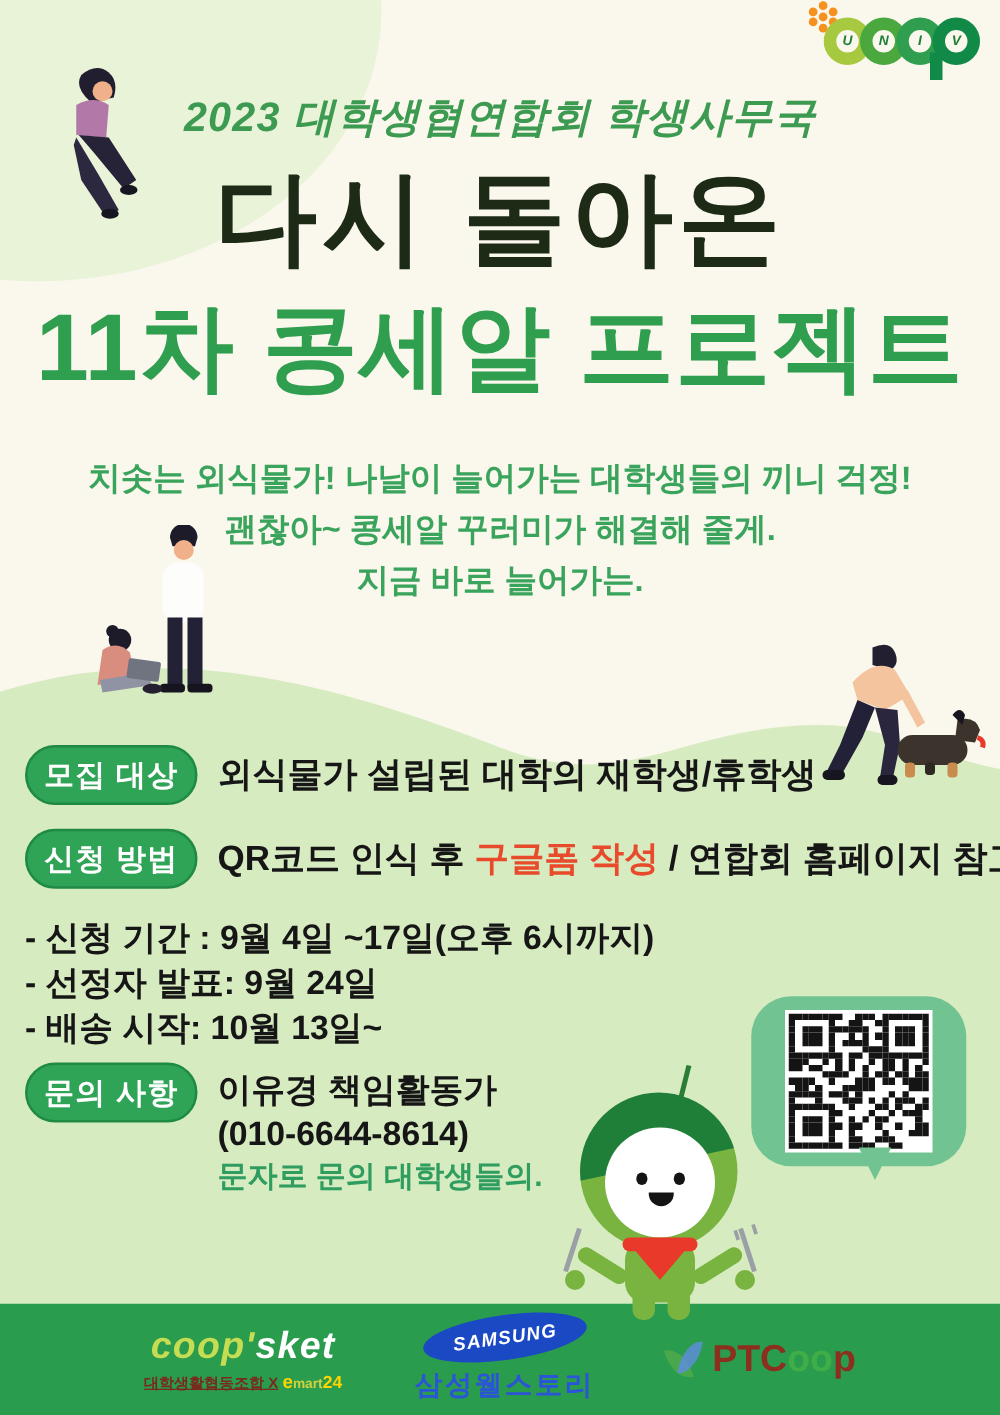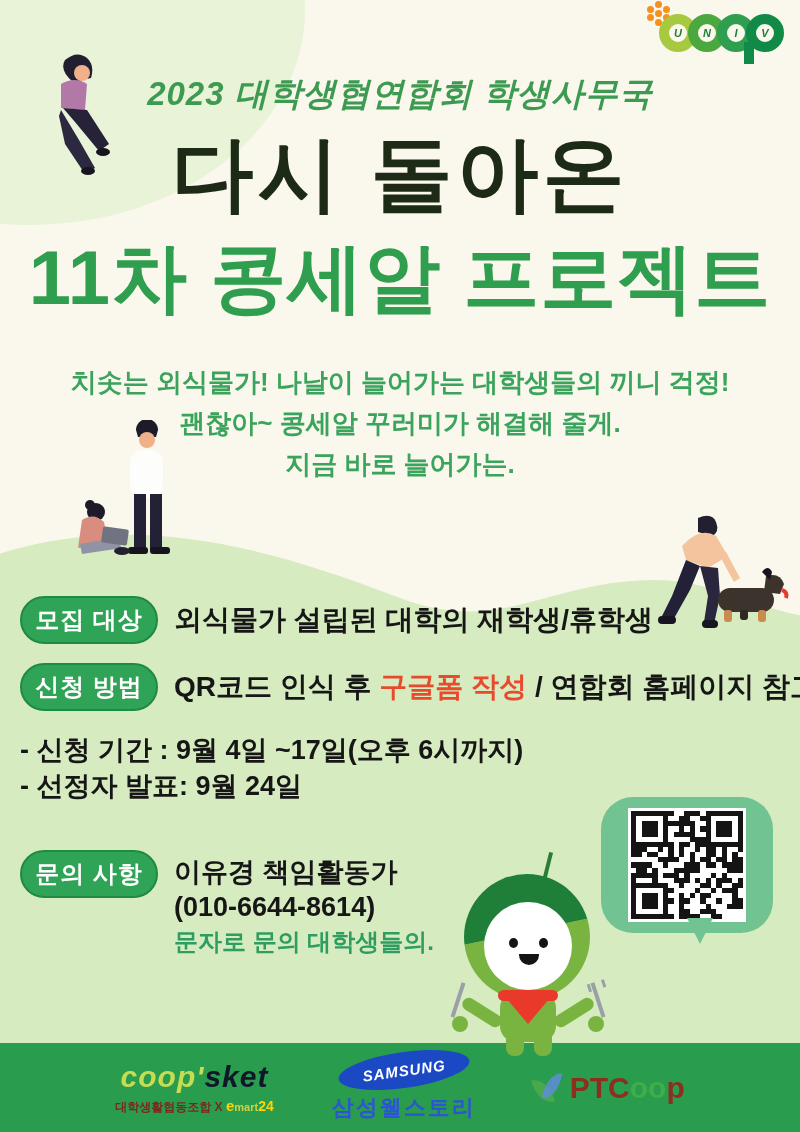--- a/index.html
+++ b/index.html
@@ -83,23 +83,23 @@
   .m-utensil.r::after{content:"";position:absolute;top:0;left:-4px;width:12px;height:8px;
     border-left:3px solid #9aa0a6;border-right:3px solid #9aa0a6;}
   .m-leg{position:absolute;width:18px;height:28px;border-radius:8px;background:#7ab440;top:198px;}
   .m-leg.l{left:56px;} .m-leg.r{left:84px;}
 
   
   .footer{position:absolute;left:0;right:0;top:1043px;height:89px;background:#2a9c4e;z-index:2;
     display:flex;align-items:center;justify-content:center;gap:58px;}
   .coopsket{text-align:center;}
   .coopsket .main{font-size:30px;font-weight:800;font-style:italic;letter-spacing:1px;}
-  .coopsket .c1{color:#c6dc52;} .coopsket .c2{color:#0f172a;}
+  .coopsket .c1{color:#c6dc52;} .coopsket .c2{color:#ffffff;}
   .coopsket .sub{margin-top:3px;font-size:12px;font-weight:700;}
-  .coopsket .sub-left{color:#7a2a1d;}
+  .coopsket .sub-left{color:#7a2a1d;text-decoration:underline;}
   .coopsket .sub-e{color:#ffd400;font-weight:800;font-size:15px;}
   .coopsket .sub-mart{color:#cfd23f;font-size:11px;}
   .coopsket .sub-24{color:#ffd400;font-weight:800;font-size:14px;}
   .samsung{text-align:center;}
   .s-ell{width:132px;height:36px;background:#1b49c4;border-radius:50%;transform:rotate(-8deg);
     display:flex;align-items:center;justify-content:center;margin:0 auto;}
   .s-ell span{color:#fff;font-style:italic;font-weight:800;font-size:15px;letter-spacing:1px;}
   .s-name{color:#2b55d6;font-weight:800;font-size:22px;margin-top:5px;letter-spacing:2px;}
   .ptcoop{display:flex;align-items:center;gap:6px;}
   .pt-icon{position:relative;width:30px;height:36px;}
@@ -195,20 +195,21 @@
 
   <div class="info-row" style="top:663px">
     <div class="pill">신청 방법</div>
     <div class="row-text"><span>QR코드 인식 후 </span><span class="hl">구글폼 작성</span><span> / 연합회 홈페이지 참고</span></div>
   </div>
 
   <div class="info-row" style="top:727px">
     <div class="row-lines">
       <div>- 신청 기간 : 9월 4일 ~17일(오후 6시까지)</div>
       <div>- 선정자 발표: 9월 24일</div>
+      <div>- 배송 시작: 10월 13일~</div>
     </div>
   </div>
 
   <div class="info-row" style="top:850px">
     <div class="pill">문의 사항</div>
     <div class="row-lines" style="line-height:35px">
       <div>이유경 책임활동가</div>
       <div>(010-6644-8614)</div>
       <div class="contact-note">문자로 문의 대학생들의.</div>
     </div>

